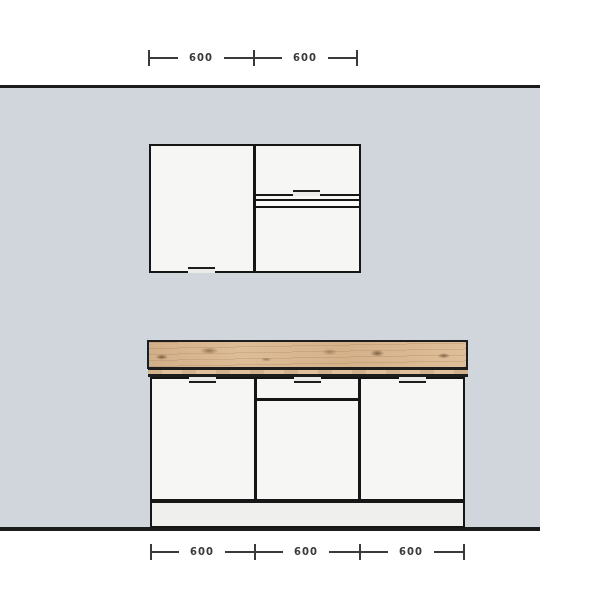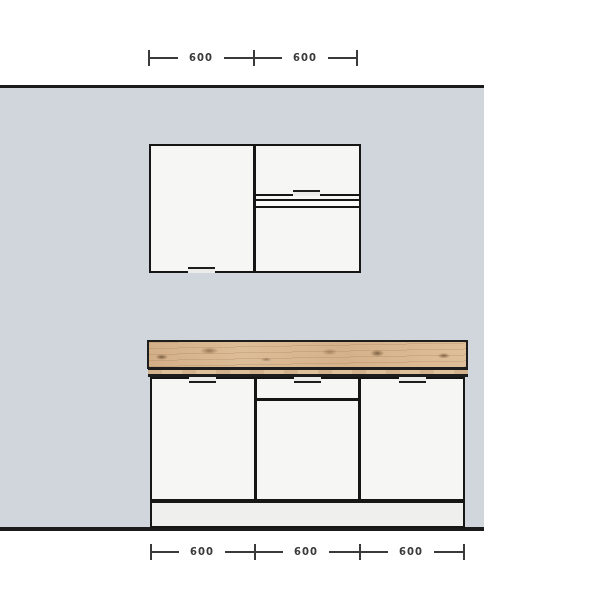--- a/index.html
+++ b/index.html
@@ -1,17 +1,17 @@
 <!DOCTYPE html>
 <html><head>
 <meta charset="utf-8">
 <style>
   html,body{margin:0;padding:0;background:#ffffff;}
   #canvas{
-    position:relative;width:484px;height:608px;overflow:hidden;
+    position:relative;width:540px;height:608px;overflow:hidden;
     background:#ffffff;font-family:"DejaVu Sans","Liberation Sans",sans-serif;
   }
   .abs{position:absolute;box-sizing:border-box;}
 
   
   .wall{
     left:0;top:85px;width:608px;height:446px;
     background:#d1d5dc;
     border-top:3px solid #1b1b1b;
     border-bottom:4px solid #1b1b1b;

